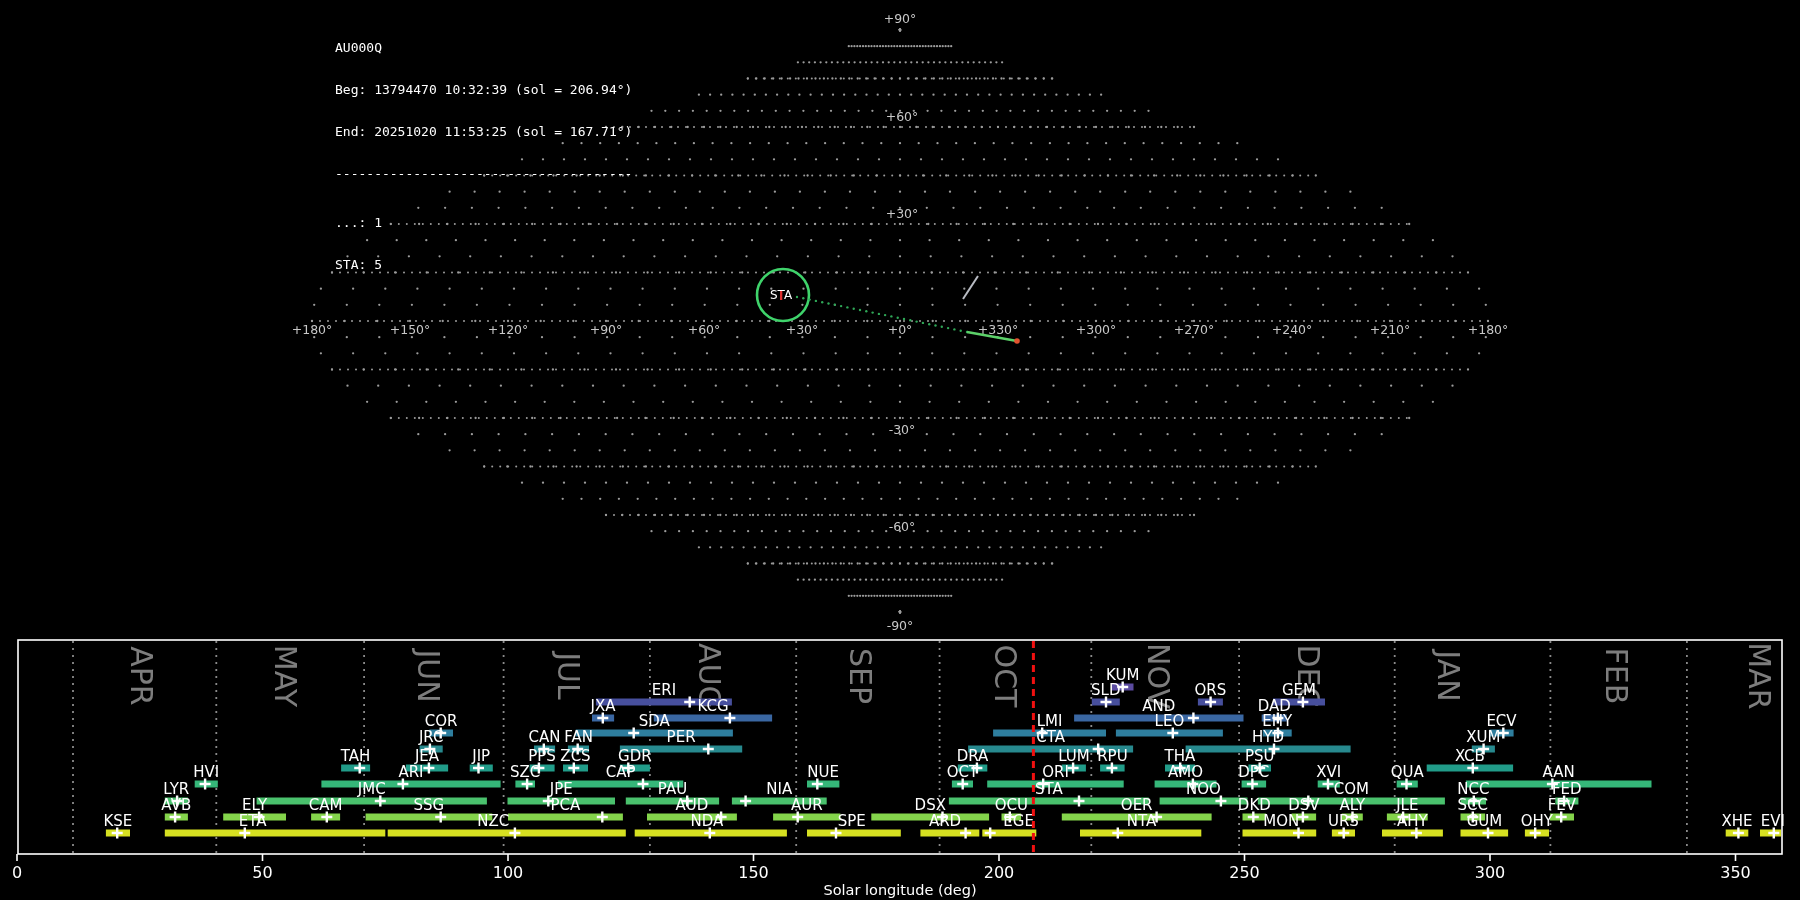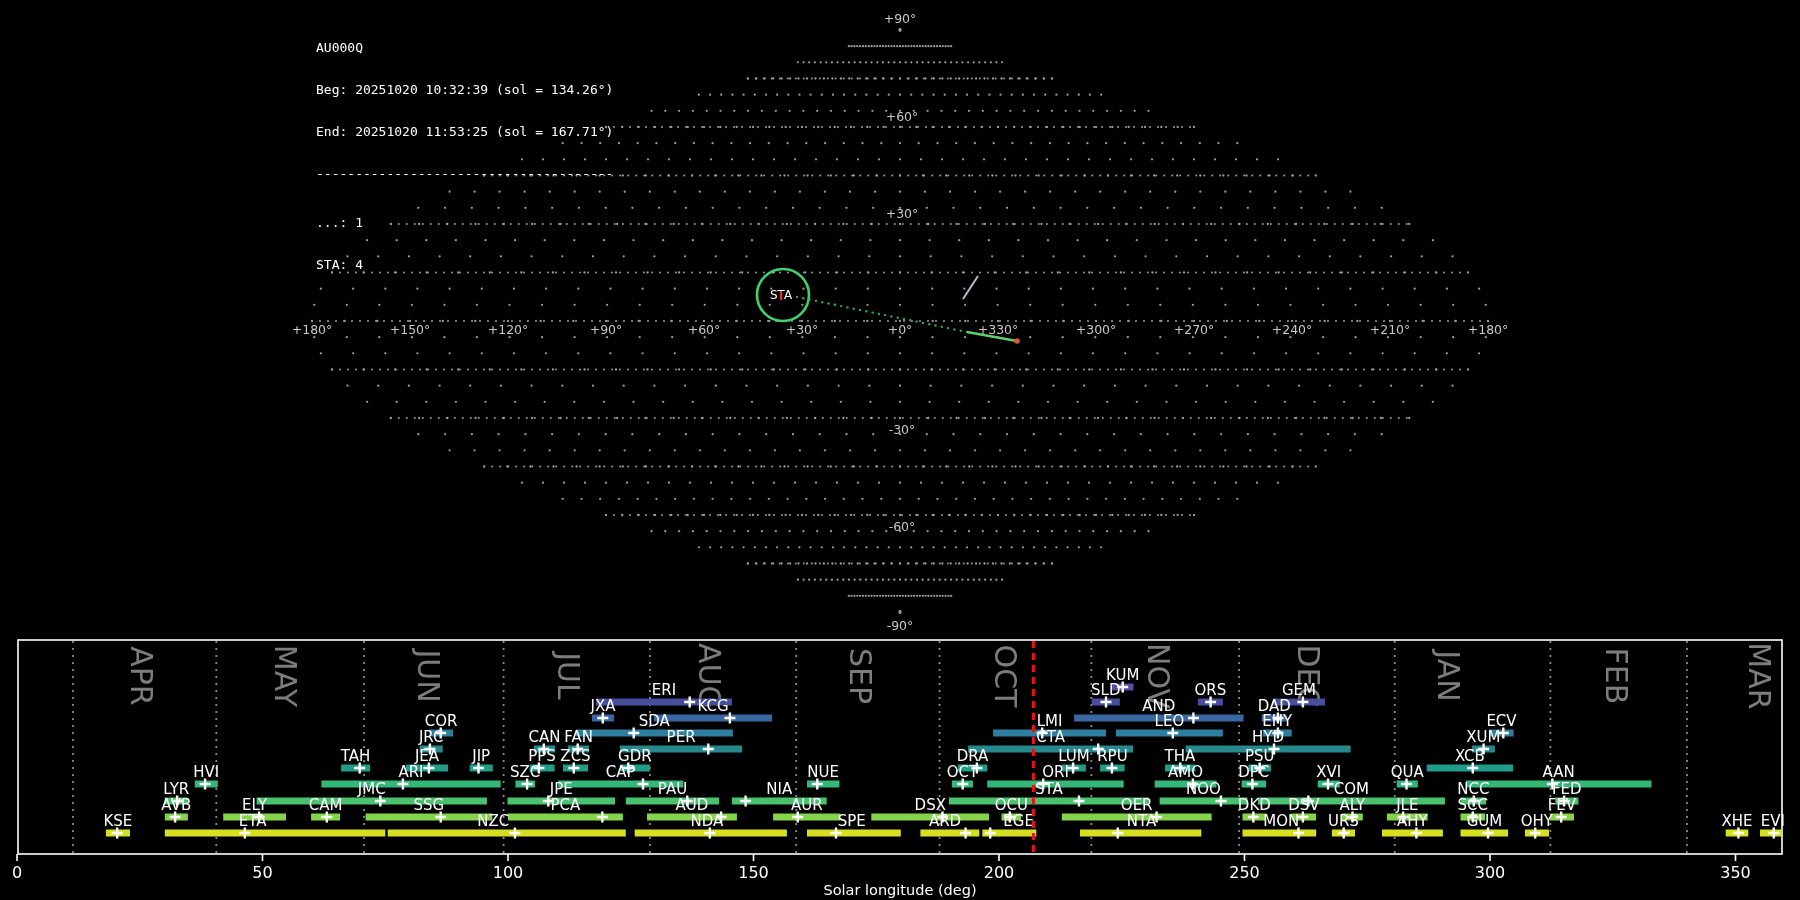--- a/index.html
+++ b/index.html
@@ -1,36 +1,36 @@
 <!DOCTYPE html>
 <html><head>
 <meta charset="utf-8">
 <style>
   html,body{margin:0;padding:0;background:#000;}
   body{width:1800px;height:900px;position:relative;overflow:hidden;
        font-family:"DejaVu Sans",sans-serif;}
   #header-block{
-    position:absolute;left:316px;top:13px;color:#fff;
+    position:absolute;left:335px;top:13px;color:#fff;
     font-family:"DejaVu Sans Mono",monospace;font-size:13px;line-height:14px;
     white-space:pre;z-index:2;
   }
   #header-block .gap{margin-top:7px;}
   #plot{position:absolute;left:0;top:0;}
   text{font-family:"DejaVu Sans",sans-serif;}
 </style>
 </head>
 <body>
 
 <div id="header-block">
   <div>AU000Q</div>
-  <div>Beg: 20251020 10:32:39 (sol = 134.26°)</div>
+  <div>Beg: 13794470 10:32:39 (sol = 206.94°)</div>
   <div>End: 20251020 11:53:25 (sol = 167.71°)</div>
   <div>--------------------------------------</div>
   <div class="gap">...: 1</div>
-  <div>STA: 4</div>
+  <div>STA: 5</div>
 </div>
 
 <svg id="plot" width="1800" height="900" viewBox="0 0 1800 900">
     <g>
       <g>
         <circle cx="900.0" cy="612.0" r="1.15" fill="#9c9c9c"></circle>
         <circle cx="848.8" cy="595.8" r="1.15" fill="#9c9c9c"></circle>
         <circle cx="797.9" cy="579.7" r="1.15" fill="#9c9c9c"></circle>
         <circle cx="747.8" cy="563.5" r="1.15" fill="#9c9c9c"></circle>
         <circle cx="698.9" cy="547.3" r="1.15" fill="#9c9c9c"></circle>

